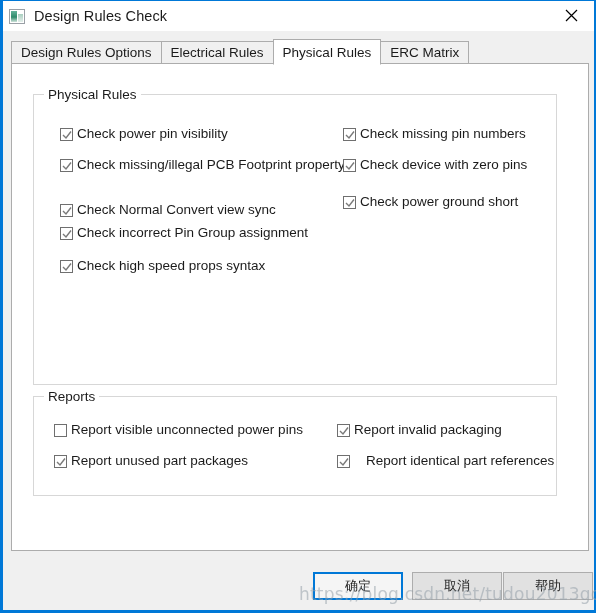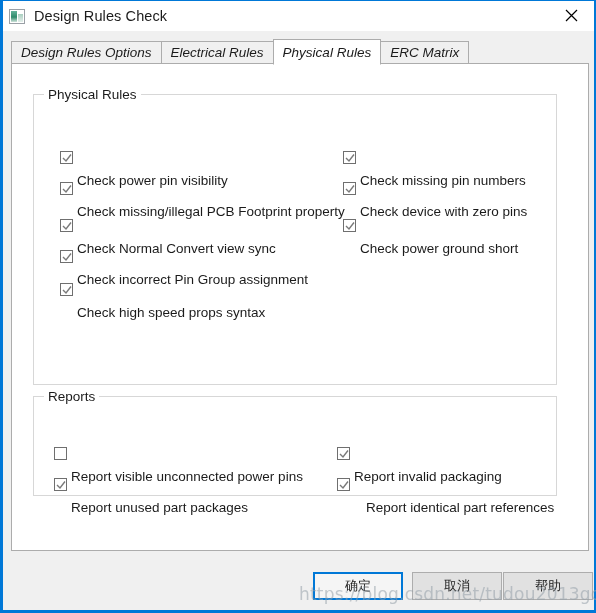--- a/index.html
+++ b/index.html
@@ -97,21 +97,20 @@
     padding: 0 9px;
     display: flex;
     align-items: center;
     border: 1px solid #acacac;
     background: #f0f0f0;
     font-size: 13.5px;
     color: #1b1b1b;
     white-space: nowrap;
     margin-right: -1px;
     cursor: default;
-    font-style: italic;
   }
   .tab.active {
     height: 26px;
     background: #ffffff;
     border-bottom: 1px solid #ffffff;
     position: relative;
     z-index: 4;
     margin-bottom: -1px;
   }
 
@@ -178,21 +177,20 @@
   .cb .box svg {
     position: absolute;
     left: 1px;
     top: 1px;
     display: block;
   }
   .cb .lbl {
     font-size: 13.5px;
     color: #1b1b1b;
     line-height: 14px;
-    margin-top: 47px;
   }
   
   #cb-phys-1 {
     max-width: 288px;
     overflow: hidden;
   }
 
   
   #buttonbar {
     position: absolute;
@@ -289,21 +287,21 @@
 
       <div class="cb" id="cb-phys-1" style="left:26px; top:63px;">
         <span class="box">
           <svg width="10" height="10" viewBox="0 0 10 10">
               <path d="M1 5 L4 8 L9 1.5" stroke="#7a7a7a" stroke-width="1.4" fill="none"></path>
             </svg>
         </span>
         <span class="lbl">Check missing/illegal PCB Footprint property</span>
       </div>
 
-      <div class="cb" id="cb-phys-2" style="left:26px; top:100px;">
+      <div class="cb" id="cb-phys-2" style="left:26px; top:108px;">
         <span class="box">
           <svg width="10" height="10" viewBox="0 0 10 10">
               <path d="M1 5 L4 8 L9 1.5" stroke="#7a7a7a" stroke-width="1.4" fill="none"></path>
             </svg>
         </span>
         <span class="lbl">Check Normal Convert view sync</span>
       </div>
 
       <div class="cb" id="cb-phys-3" style="left:26px; top:131px;">
         <span class="box">

